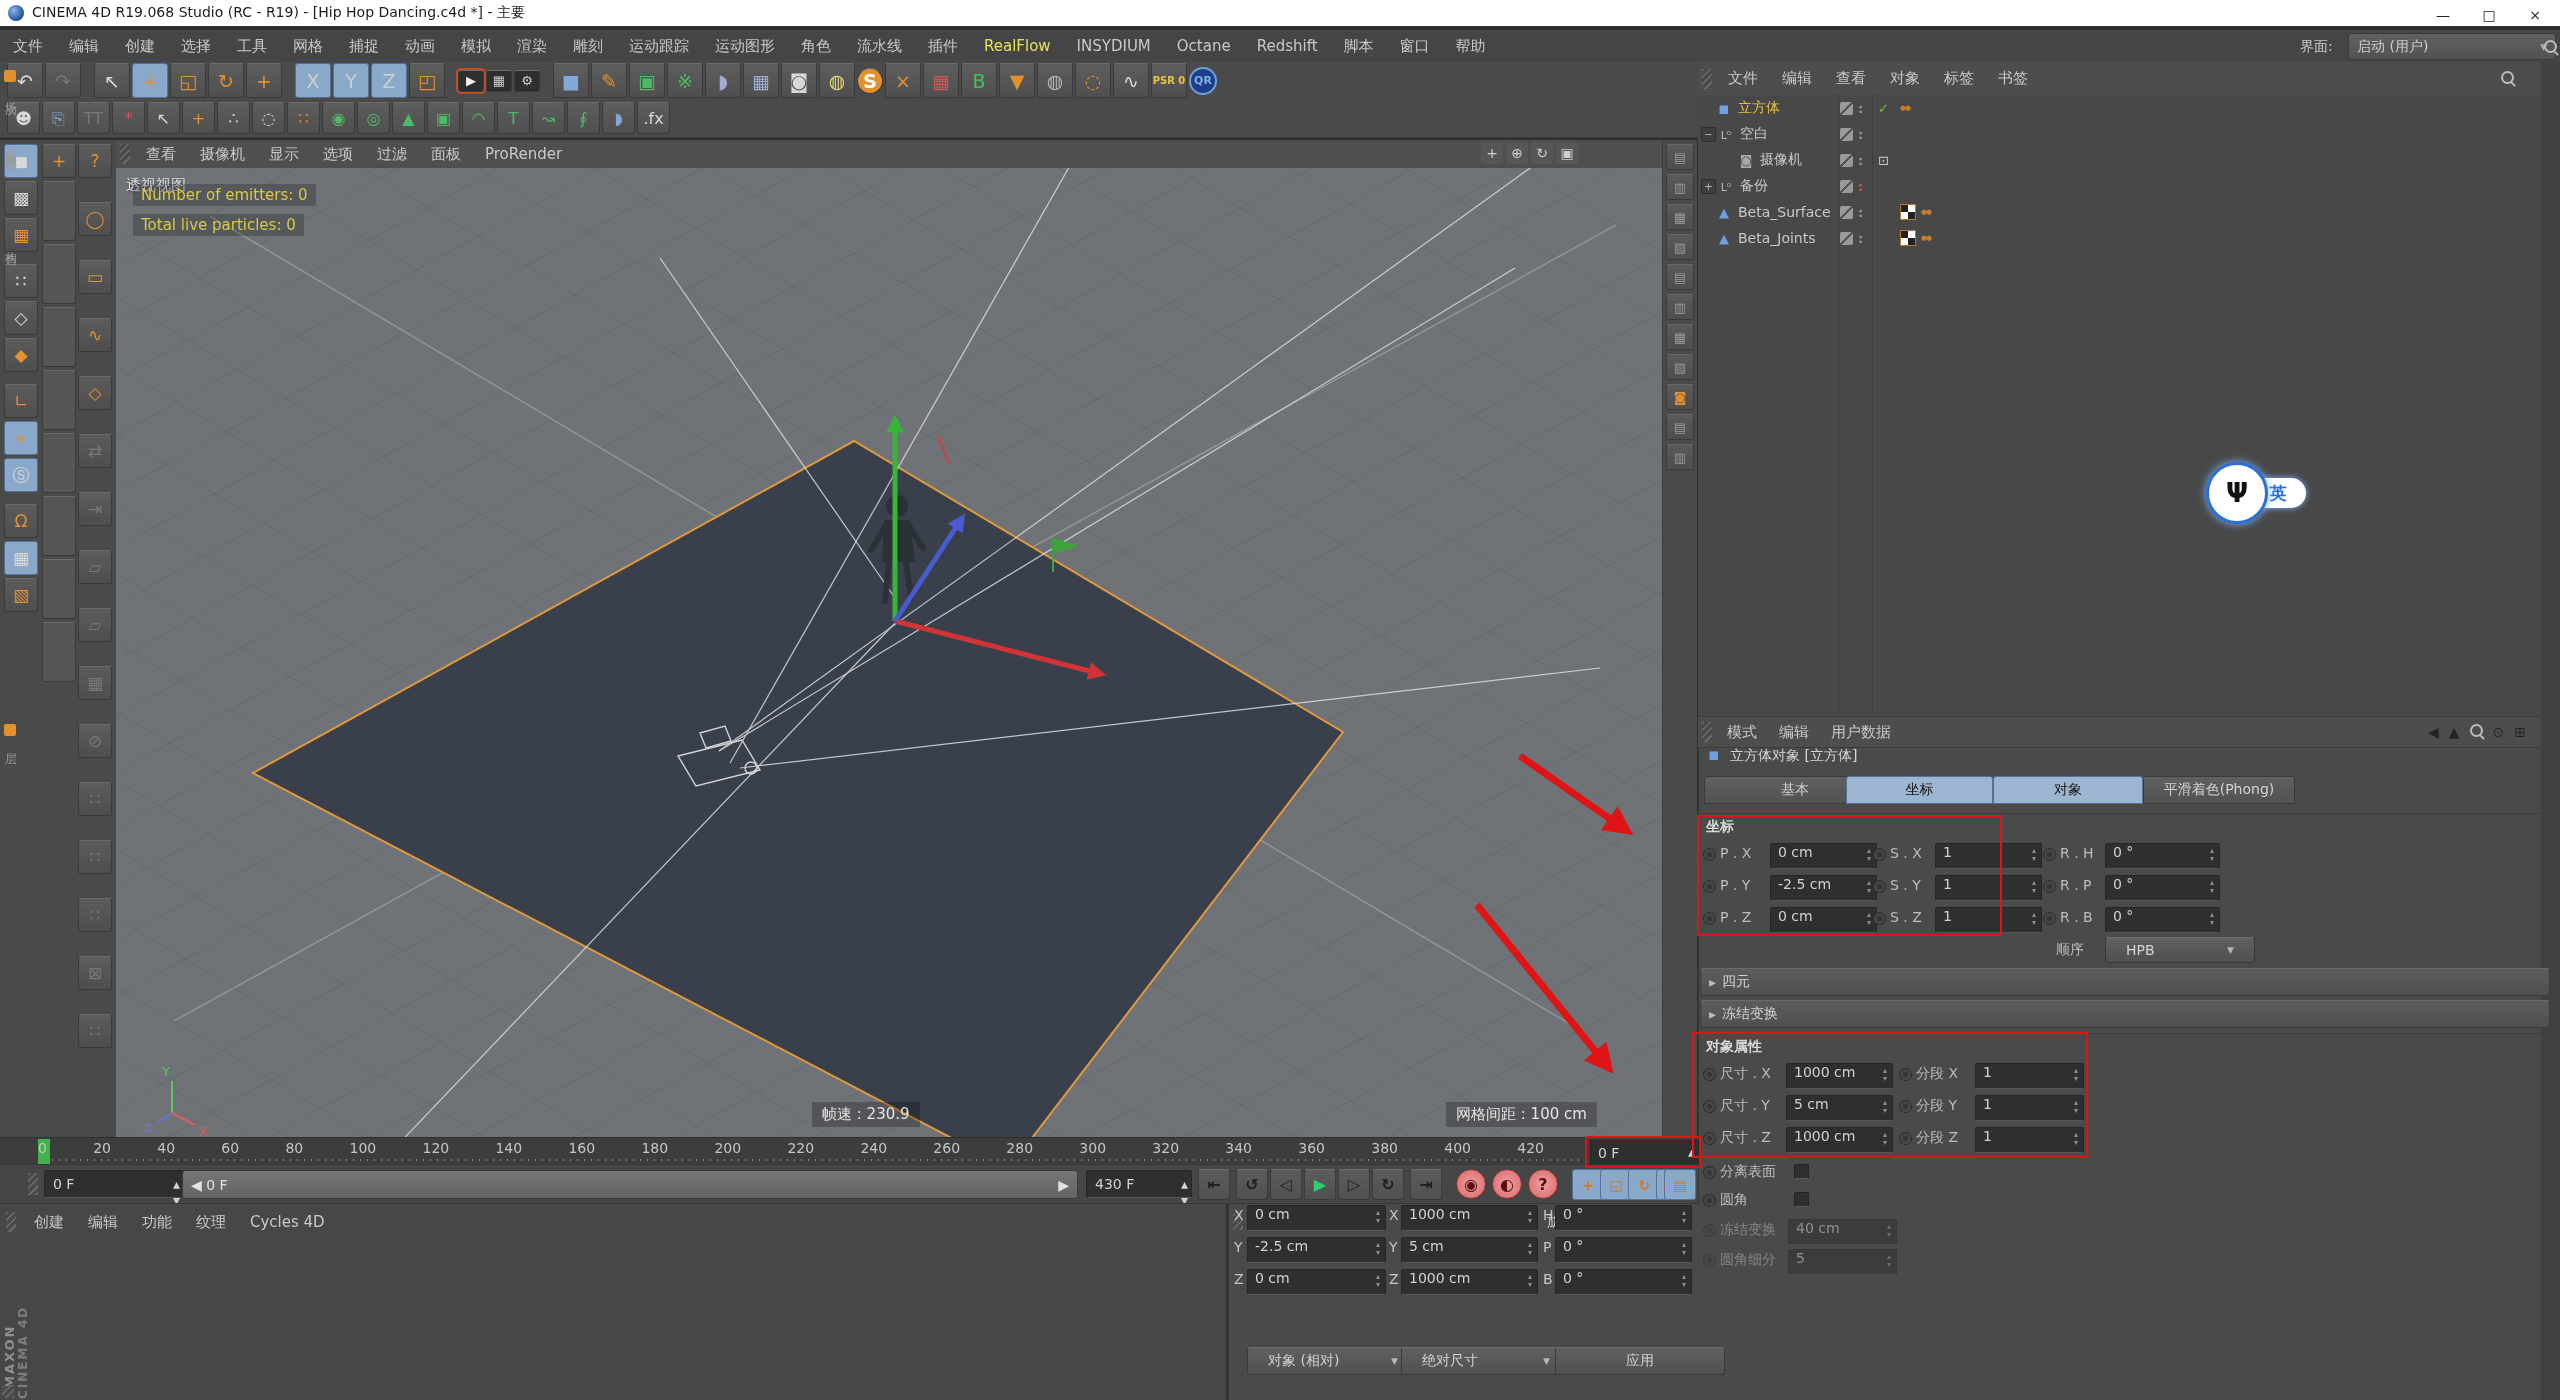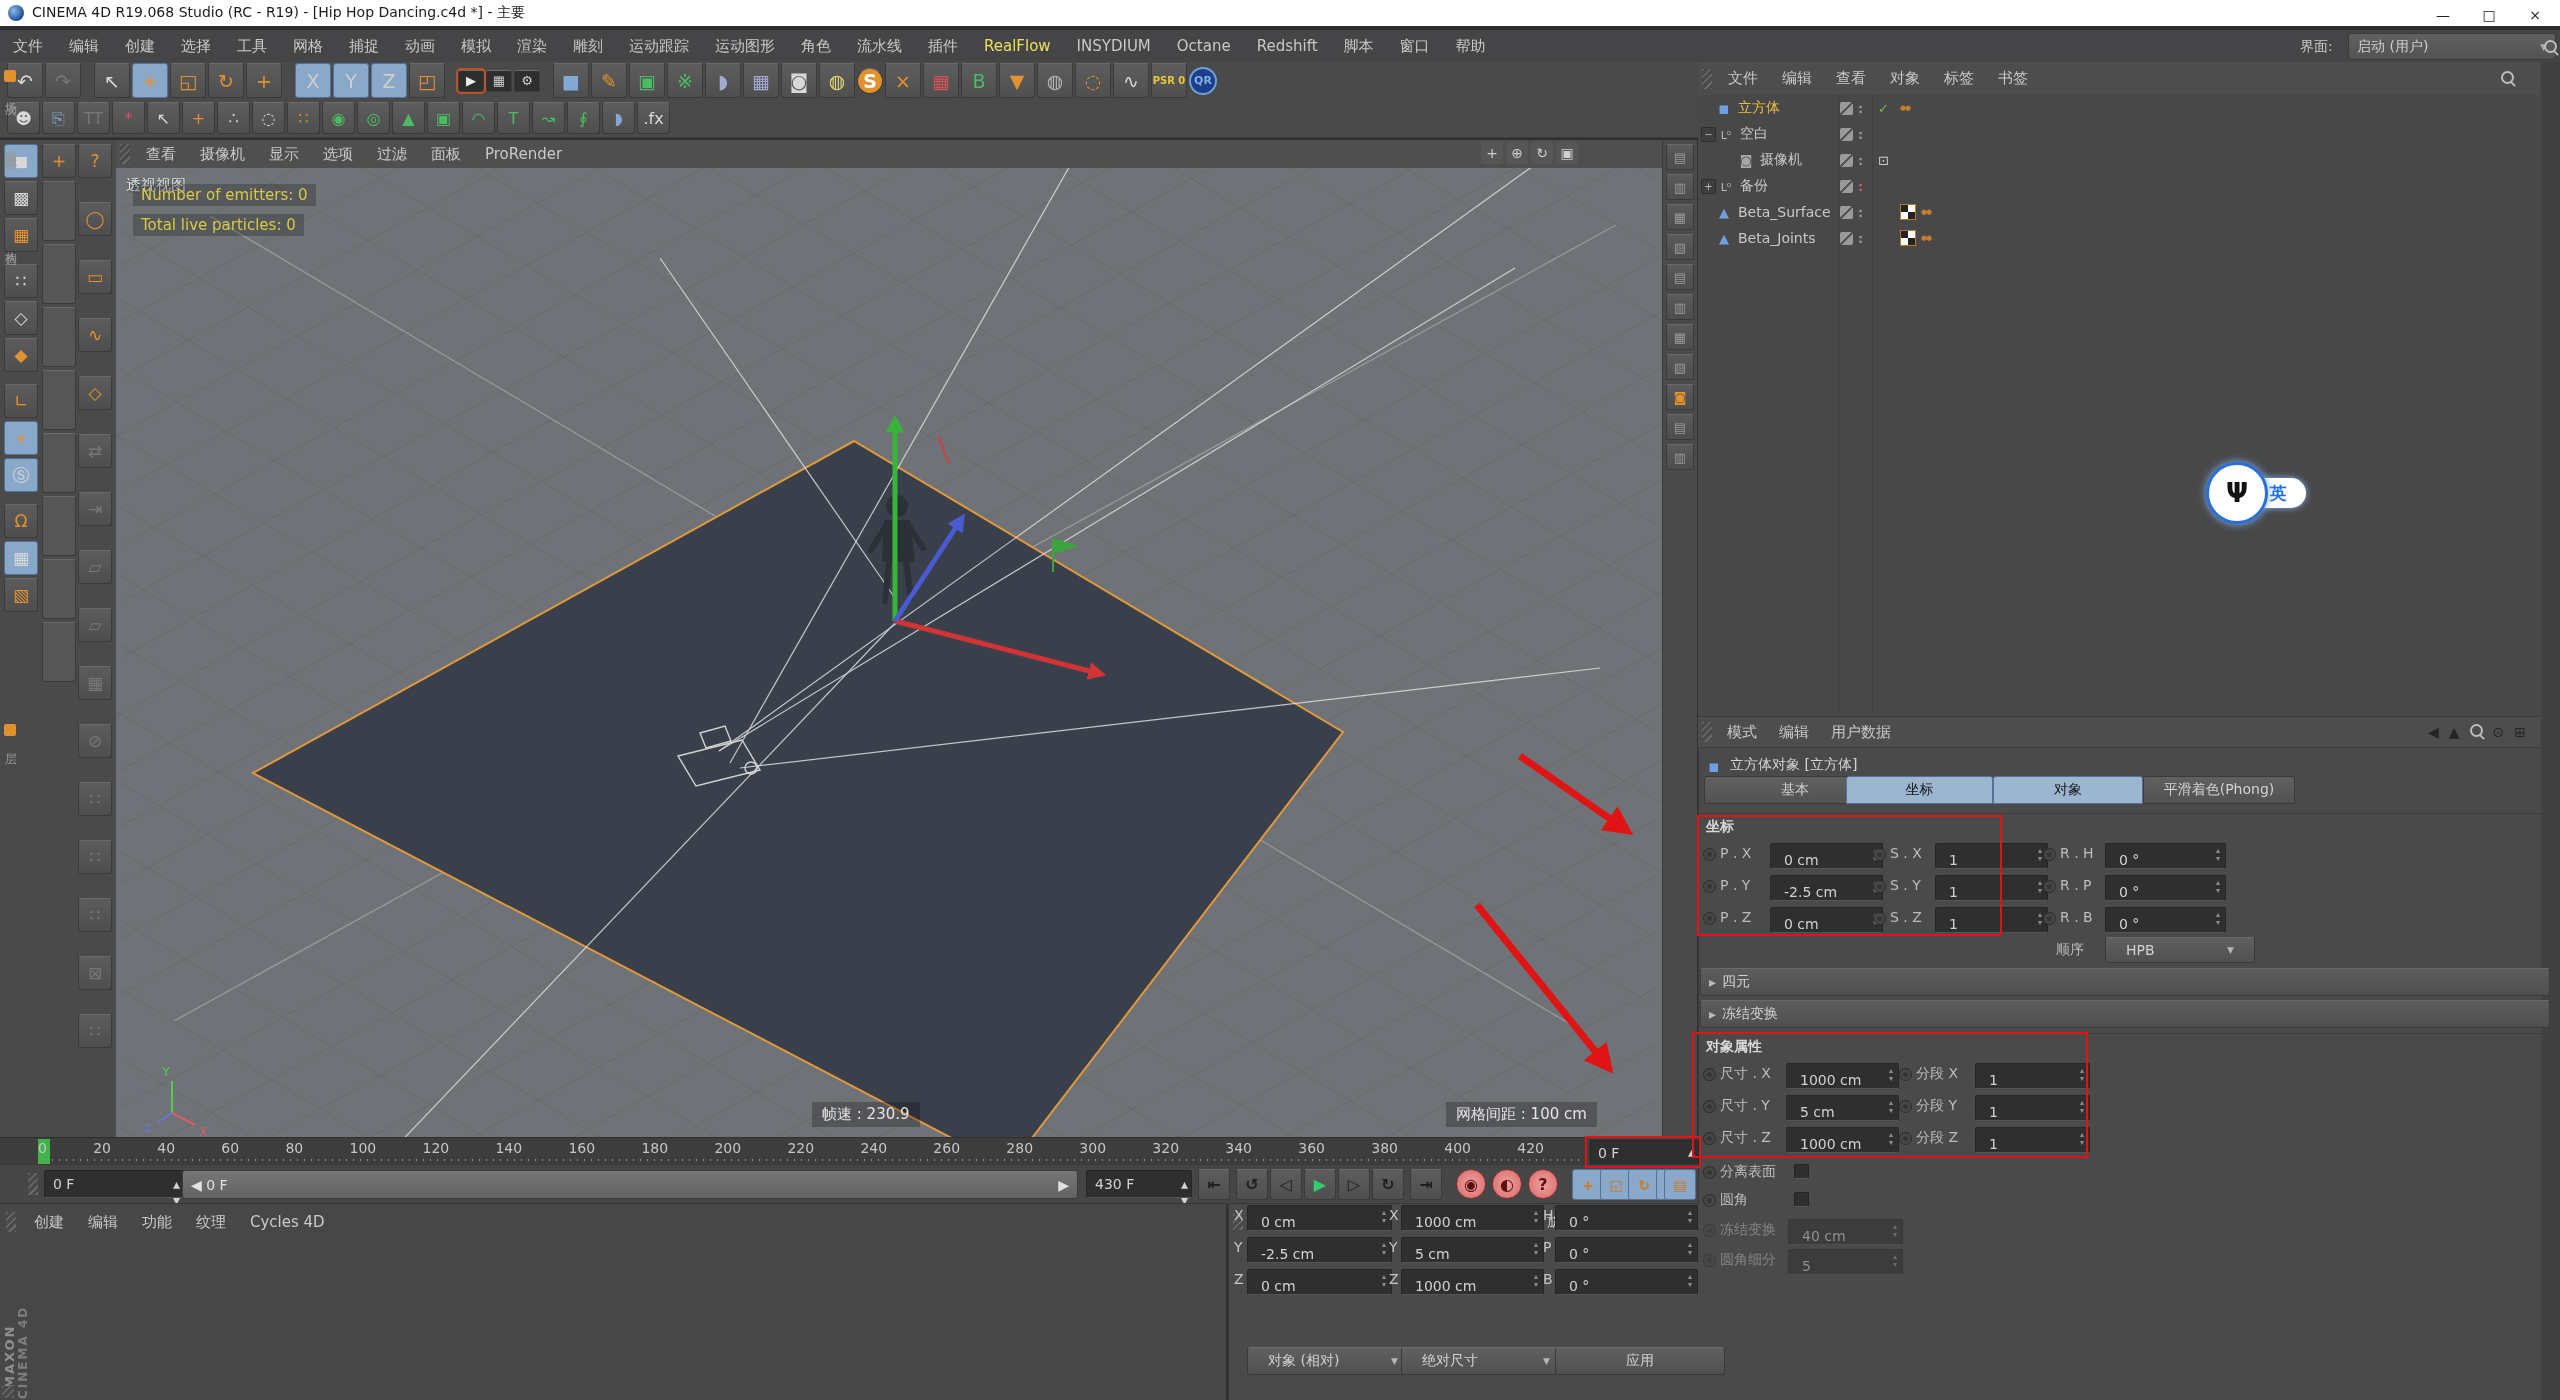--- a/index.html
+++ b/index.html
@@ -95,32 +95,32 @@
   .om-tag{margin-right:5px;}
   .tag-checker{width:14px;height:14px;border:1px solid #b87828;
     background:conic-gradient(#fff 0 25%,#222 0 50%,#fff 0 75%,#222 0);}
   .tag-balls{color:#c87d2c;font-size:7px;letter-spacing:-1px;}
   .tag-balls::before{content:"●●";}
   .omline{position:absolute;top:95px;width:1px;height:620px;background:#3e3e3e;}
   
   #ammenu{left:1698px;top:716px;width:842px;height:30px;background:#4d4d4d;border-top:1px solid #3a3a3a;border-bottom:1px solid #3c3c3c;display:flex;align-items:center;}
   #ammenu .mi{line-height:30px;padding:0 11px;}
   #amicons{position:absolute;right:14px;display:flex;gap:10px;align-items:center;color:#242424;font-size:14px;}
-  #amtitle{left:1698px;top:747px;width:842px;height:27px;display:flex;align-items:flex-end;color:#d6d6d6;}
+  #amtitle{left:1698px;top:747px;width:842px;height:27px;display:flex;align-items:flex-start;color:#d6d6d6;}
   #amtitle .om-ico{margin-left:6px;}
   #amtabs{left:1698px;top:776px;width:842px;height:28px;}
   .tab{position:absolute;top:0;height:26px;background:linear-gradient(#606060,#525252);border:1px solid #3a3a3a;border-radius:3px 3px 0 0;
        display:flex;align-items:center;justify-content:center;color:#d2d2d2;font-size:14px;}
   .tab.on{background:#9cb5d1;color:#161616;border-color:#54719a;}
   .amsec{position:absolute;left:1698px;width:842px;color:#d8d8d8;font-weight:bold;border-top:1px solid #3e3e3e;padding:4px 0 0 8px;font-size:14px;}
   .arow{position:absolute;left:1698px;width:842px;height:26px;}
   .radio{position:absolute;width:11px;height:11px;top:7px;border-radius:50%;background:#353535;box-shadow:inset 0 0 0 3px #464646,0 0 0 1px #2c2c2c;}
   .albl{position:absolute;top:3px;color:#bdbdbd;font-size:14px;white-space:nowrap;}
   .afld{position:absolute;top:1px;height:24px;background:#2f2f2f;border:1px solid #262626;border-bottom-color:#555;border-radius:2px;
-        color:#d2d2d2;font-size:14px;display:flex;align-items:flex-end;padding-left:13px;}
+        color:#d2d2d2;font-size:14px;display:flex;align-items:flex-start;padding-left:7px;}
   .afld .st{position:absolute;right:2px;top:3px;width:10px;color:#8e8e8e;font-size:8px;line-height:8px;text-align:center;}
   .st::before{content:"▴";display:block;}
   .st::after{content:"▾";display:block;}
   .gbar{position:absolute;left:1700px;width:840px;height:26px;background:linear-gradient(#5c5c5c,#4f4f4f);border:1px solid #3a3a3a;border-top-color:#6a6a6a;
         border-radius:3px;display:flex;align-items:center;color:#d2d2d2;padding-left:8px;font-size:14px;}
   .gbar::before{content:"▸";margin-right:6px;color:#bbb;}
   .chk{position:absolute;top:4px;width:13px;height:13px;background:#2f2f2f;border:1px solid #242424;border-bottom-color:#5a5a5a;border-radius:2px;}
   .dis{opacity:.5;}
   .ddown{background:linear-gradient(#606060,#505050);border:1px solid #3a3a3a;border-top-color:#6c6c6c;border-radius:3px;
          color:#d4d4d4;display:flex;align-items:center;padding:0 20px;font-size:14px;}

